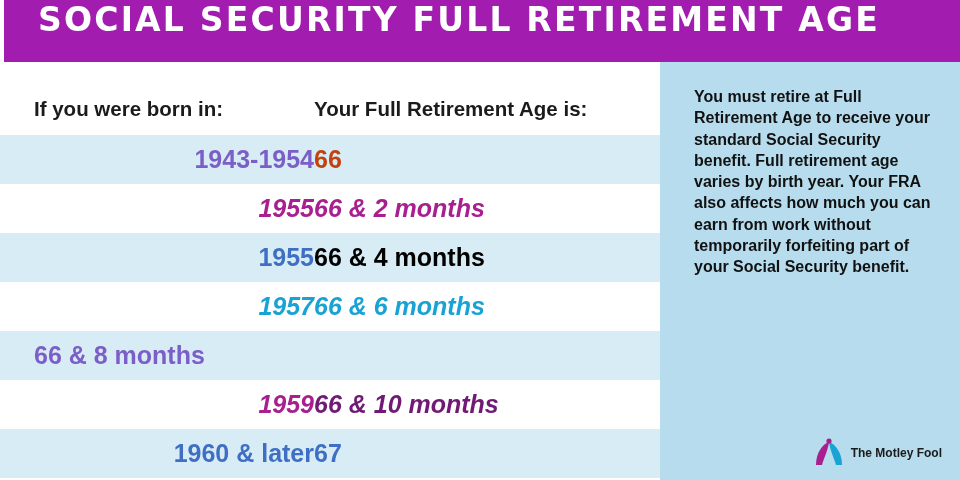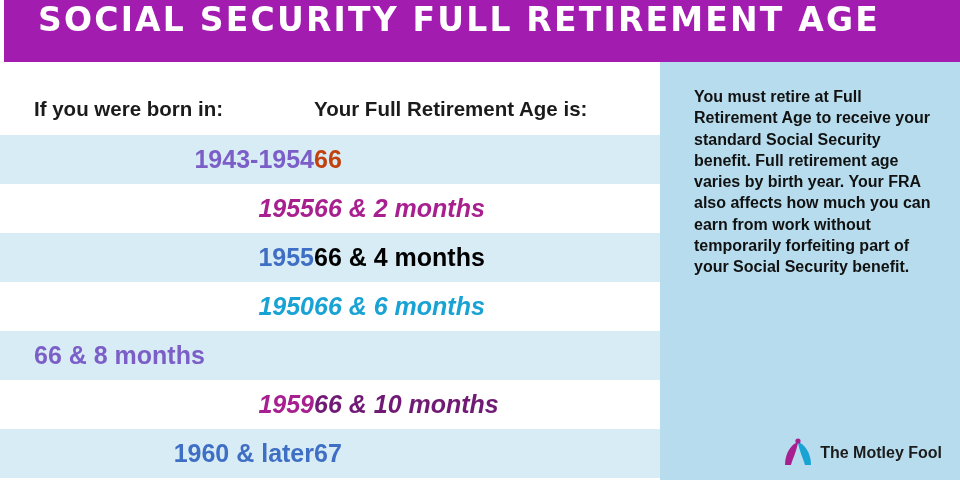--- a/index.html
+++ b/index.html
@@ -111,21 +111,21 @@
     display: flex;
     align-items: center;
     gap: 7px;
   }
   .logo-mark {
     width: 30px;
     height: 30px;
     position: relative;
   }
   .logo-text {
-    font-size: 16px;
+    font-size: 12px;
     font-weight: bold;
     color: #1b1b1b;
     white-space: nowrap;
   }
 </style>
 </head>
 <body>
 
 <div class="infographic">
 
@@ -145,21 +145,21 @@
         </div>
         <div class="table-row plain">
           <div class="cell first" style="color: rgb(168, 31, 143);">1955</div>
           <div class="cell second" style="color: rgb(168, 31, 143);">66 &amp; 2 months</div>
         </div>
         <div class="table-row shaded">
           <div class="cell first" style="color: rgb(63, 111, 196);">1955</div>
           <div class="cell second" style="color: #000000;">66 &amp; 4 months</div>
         </div>
         <div class="table-row plain">
-          <div class="cell first" style="color: rgb(25, 163, 212);">1950</div>
+          <div class="cell first" style="color: rgb(25, 163, 212);">1957</div>
           <div class="cell second" style="color: rgb(25, 163, 212);">66 &amp; 6 months</div>
         </div>
         <div class="table-row shaded">
           <div class="cell second" style="color: rgb(123, 94, 199);">66 &amp; 8 months</div>
         </div>
         <div class="table-row plain">
           <div class="cell first" style="color: rgb(168, 31, 143);">1959</div>
           <div class="cell second" style="color: #701a75;">66 &amp; 10 months</div>
         </div>
         <div class="table-row shaded">

